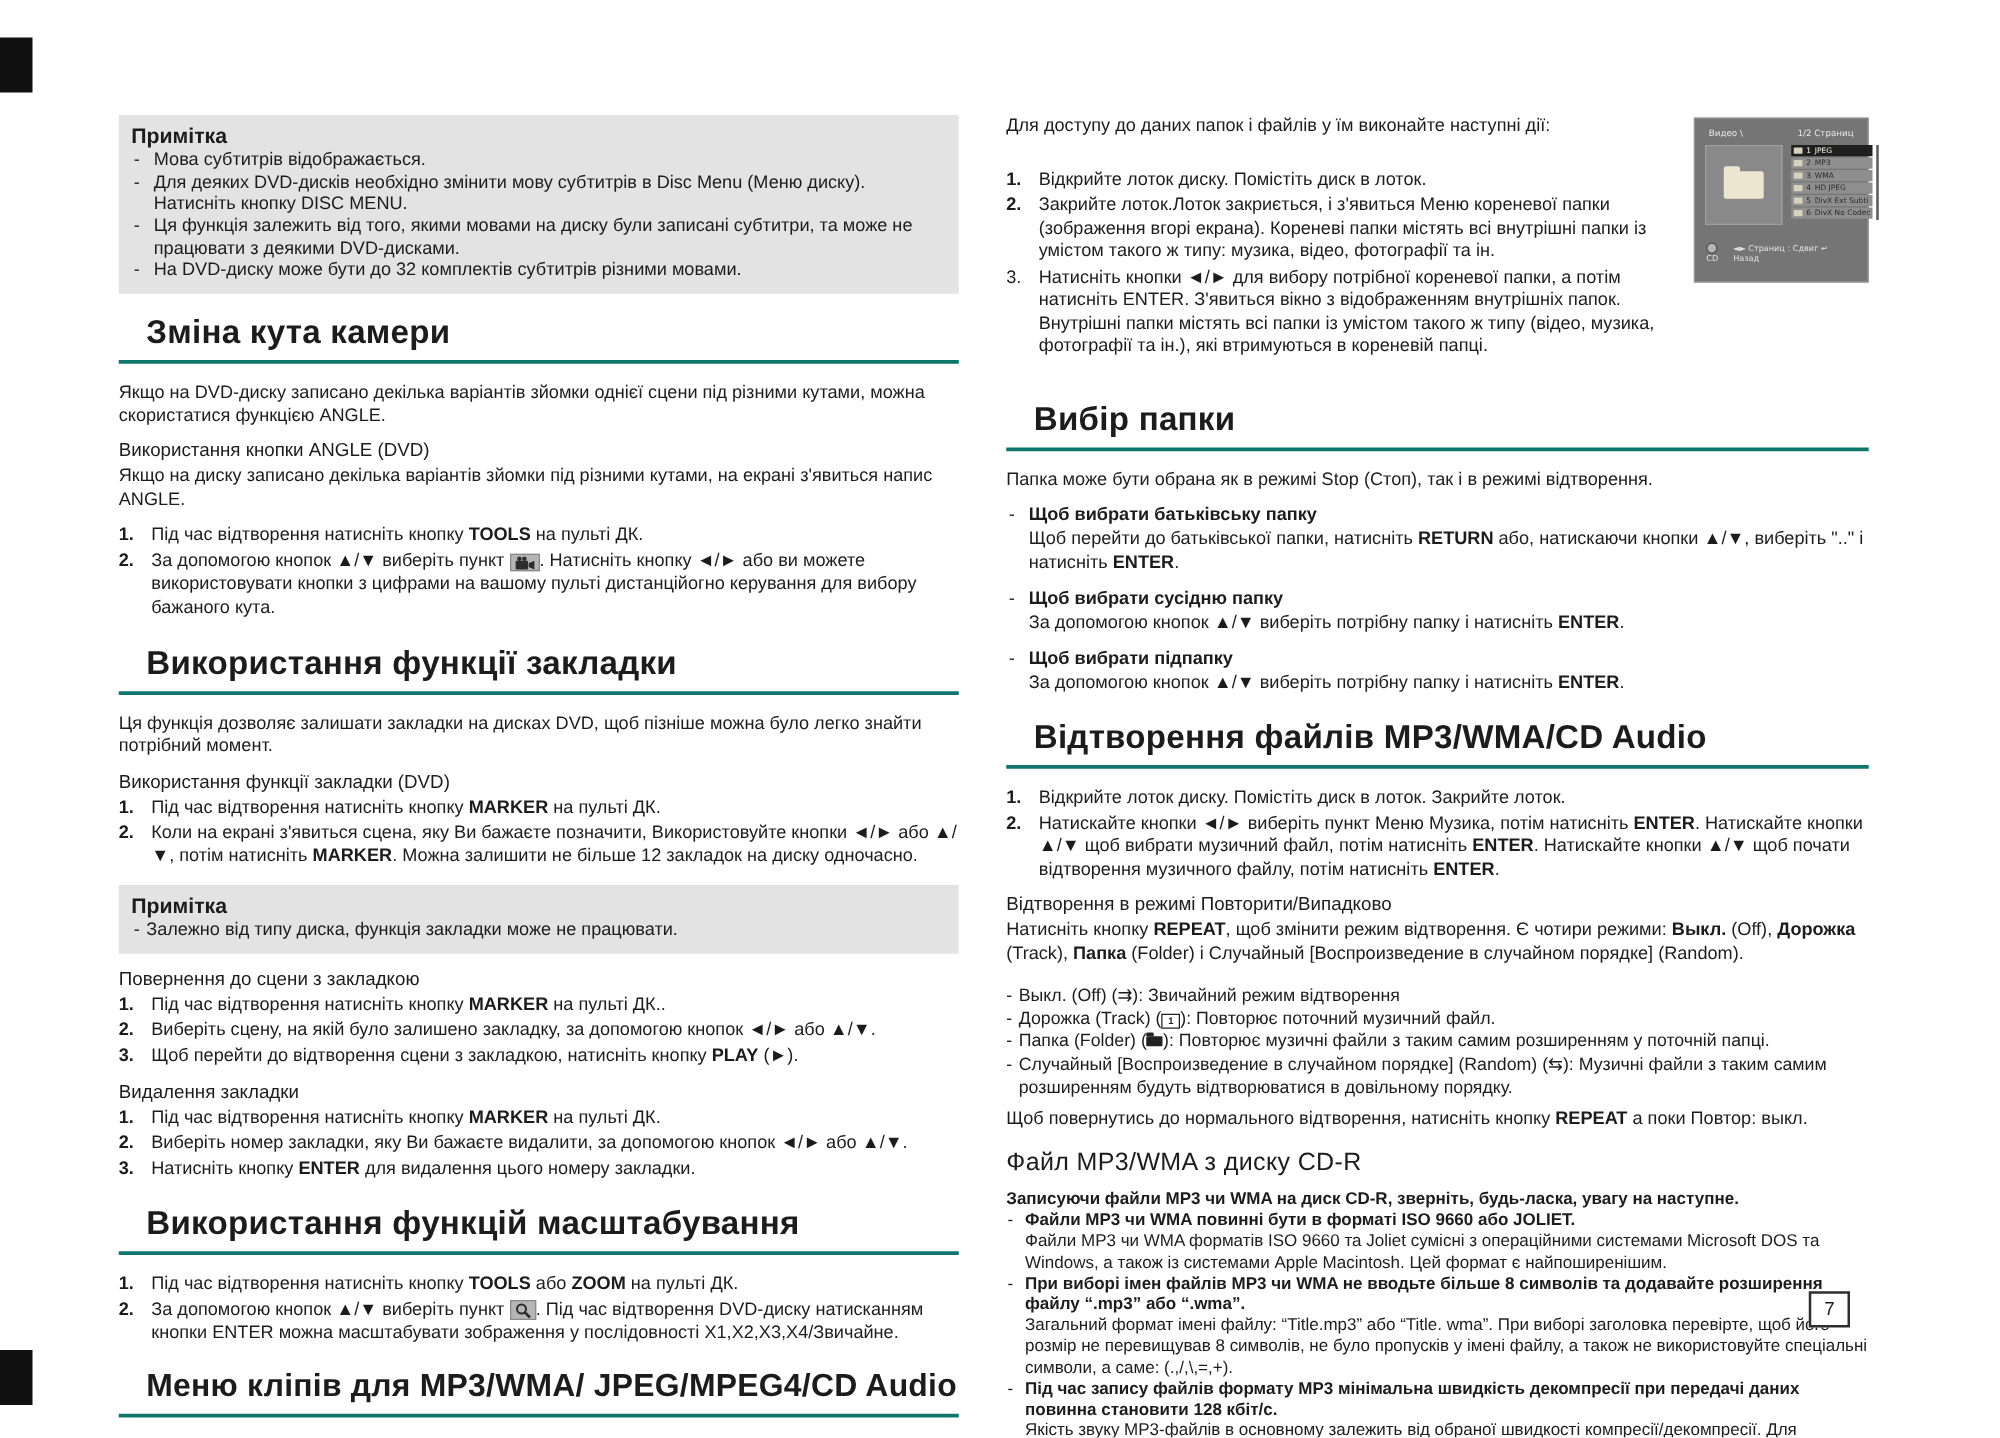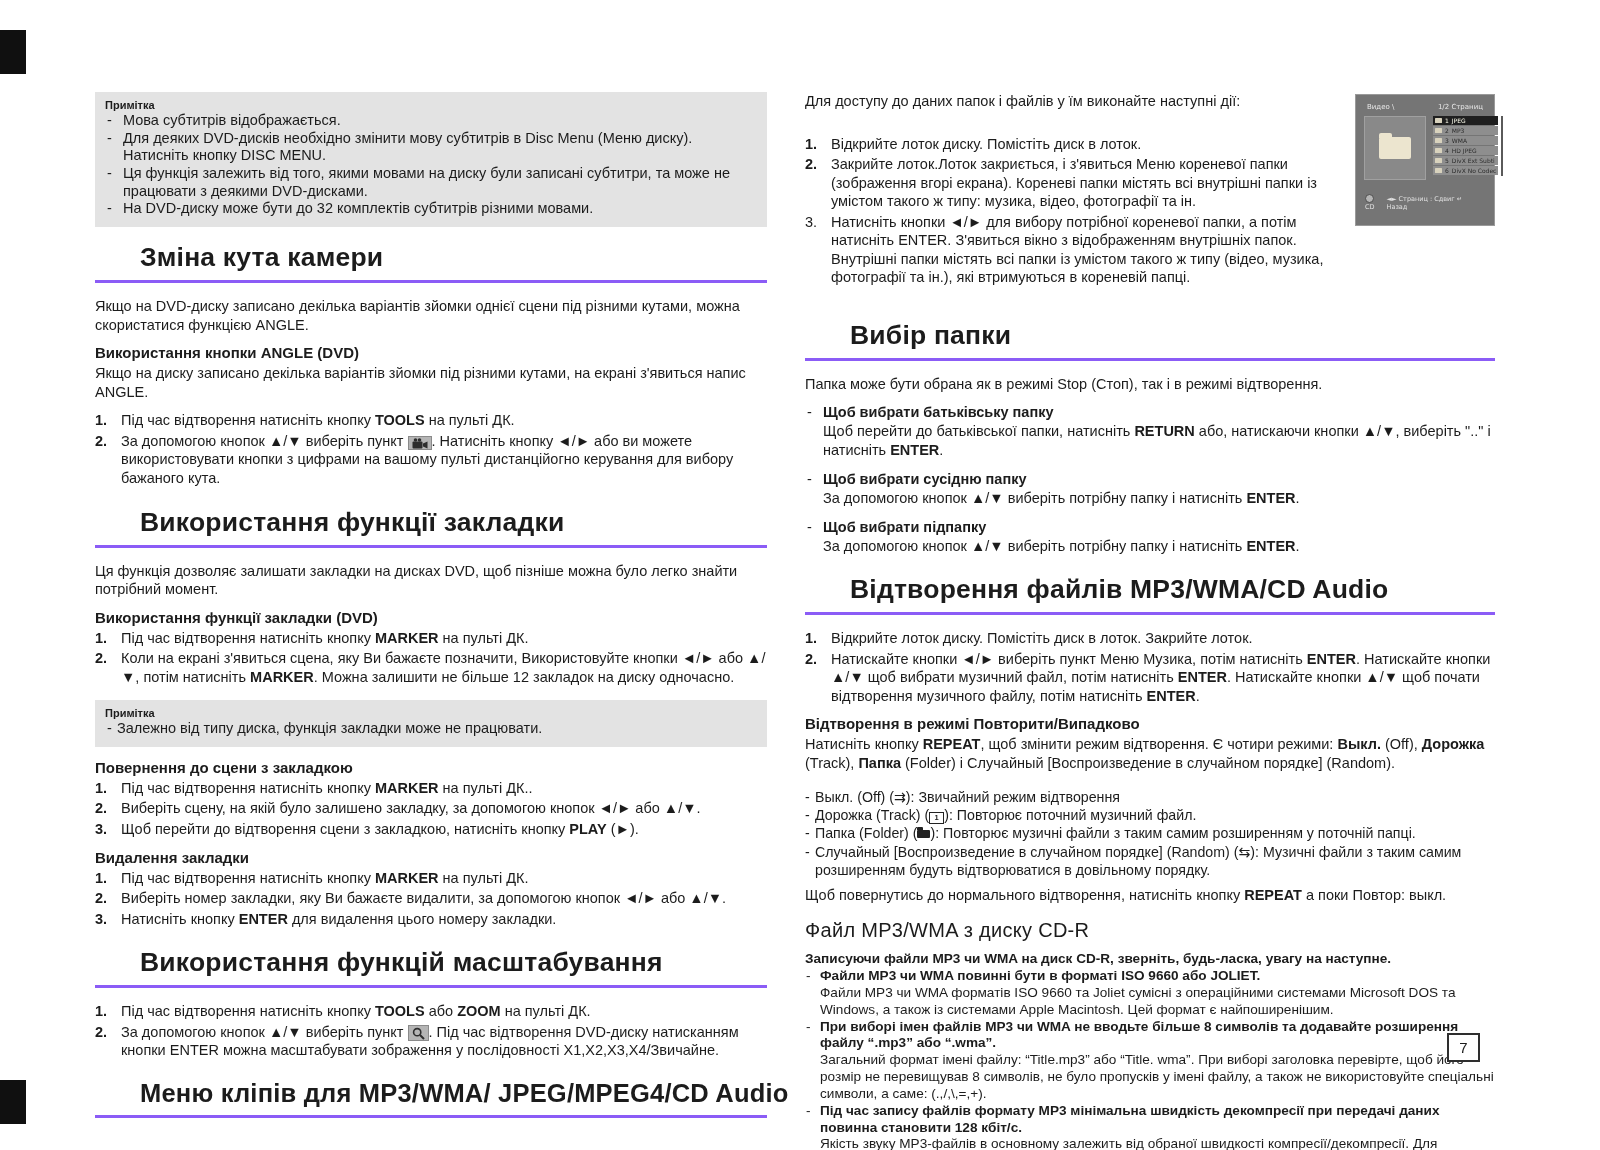--- a/index.html
+++ b/index.html
@@ -9,32 +9,32 @@
     overflow:hidden;
   }
   .corner-mark { position:absolute; left:0; width:26px; height:44px; background:#101010; }
   .corner-top { top:30px; } .corner-bottom { top:1080px; }
 
   .cols { position:absolute; left:95px; top:92px; display:flex; gap:38px; }
   .col-left { width:672px; }
   .col-right { width:690px; }
 
   .notebox { background:#e3e3e3; padding:7px 12px 9px 10px; margin:0 0 12px 0; }
-  .notebox .nb-title { font-weight:bold; font-size:11px; margin:0 0 1px 0; }
+  .notebox .nb-title { font-weight:bold; font-size:17px; margin:0 0 1px 0; }
   .note-item { display:flex; font-size:14.5px; line-height:1.22; }
   .note-item .dash { flex:none; width:16px; padding-left:2px; }
   .notebox.tight .note-item .dash { width:10px; }
 
-  .sec { display:flex; align-items:flex-end; border-bottom:3px solid #8b5cf6; margin:16px 0 14px 0;gap:23px; }
+  .sec { display:flex; align-items:flex-end; border-bottom:3px solid #0f766e; margin:16px 0 14px 0; }
   .sec .bar { flex:none; width:10px; background:#161616; margin-right:12px; }
   .sec h2 { margin:0; padding:3px 0 7px 0; font-size:26.5px; font-weight:bold; letter-spacing:0.2px; white-space:nowrap; }
   .sec.first { margin-top:4px; }
 
   .p { font-size:14.5px; line-height:1.28; margin:0 0 10px 0; }
-  .subhead { font-size:15px; font-weight:bold; margin:10px 0 3px 0; }
+  .subhead { font-size:15px; font-weight:normal; margin:10px 0 3px 0; }
   .subhead-lg { font-size:20px; font-weight:normal; margin:14px 0 8px 0; letter-spacing:0.3px; }
 
   .step { display:flex; font-size:14.5px; line-height:1.28; margin:0 0 2px 0; }
   .step .n { flex:none; width:26px; font-weight:bold; }
   .step .n.plain { font-weight:normal; }
   .step .t { flex:1; }
 
   .opt { margin:0 0 11px 0; display:flex; font-size:14.5px; line-height:1.28; }
   .opt .dash { flex:none; width:16px; padding-left:2px; }
   .opt .opt-title { font-weight:bold; }

